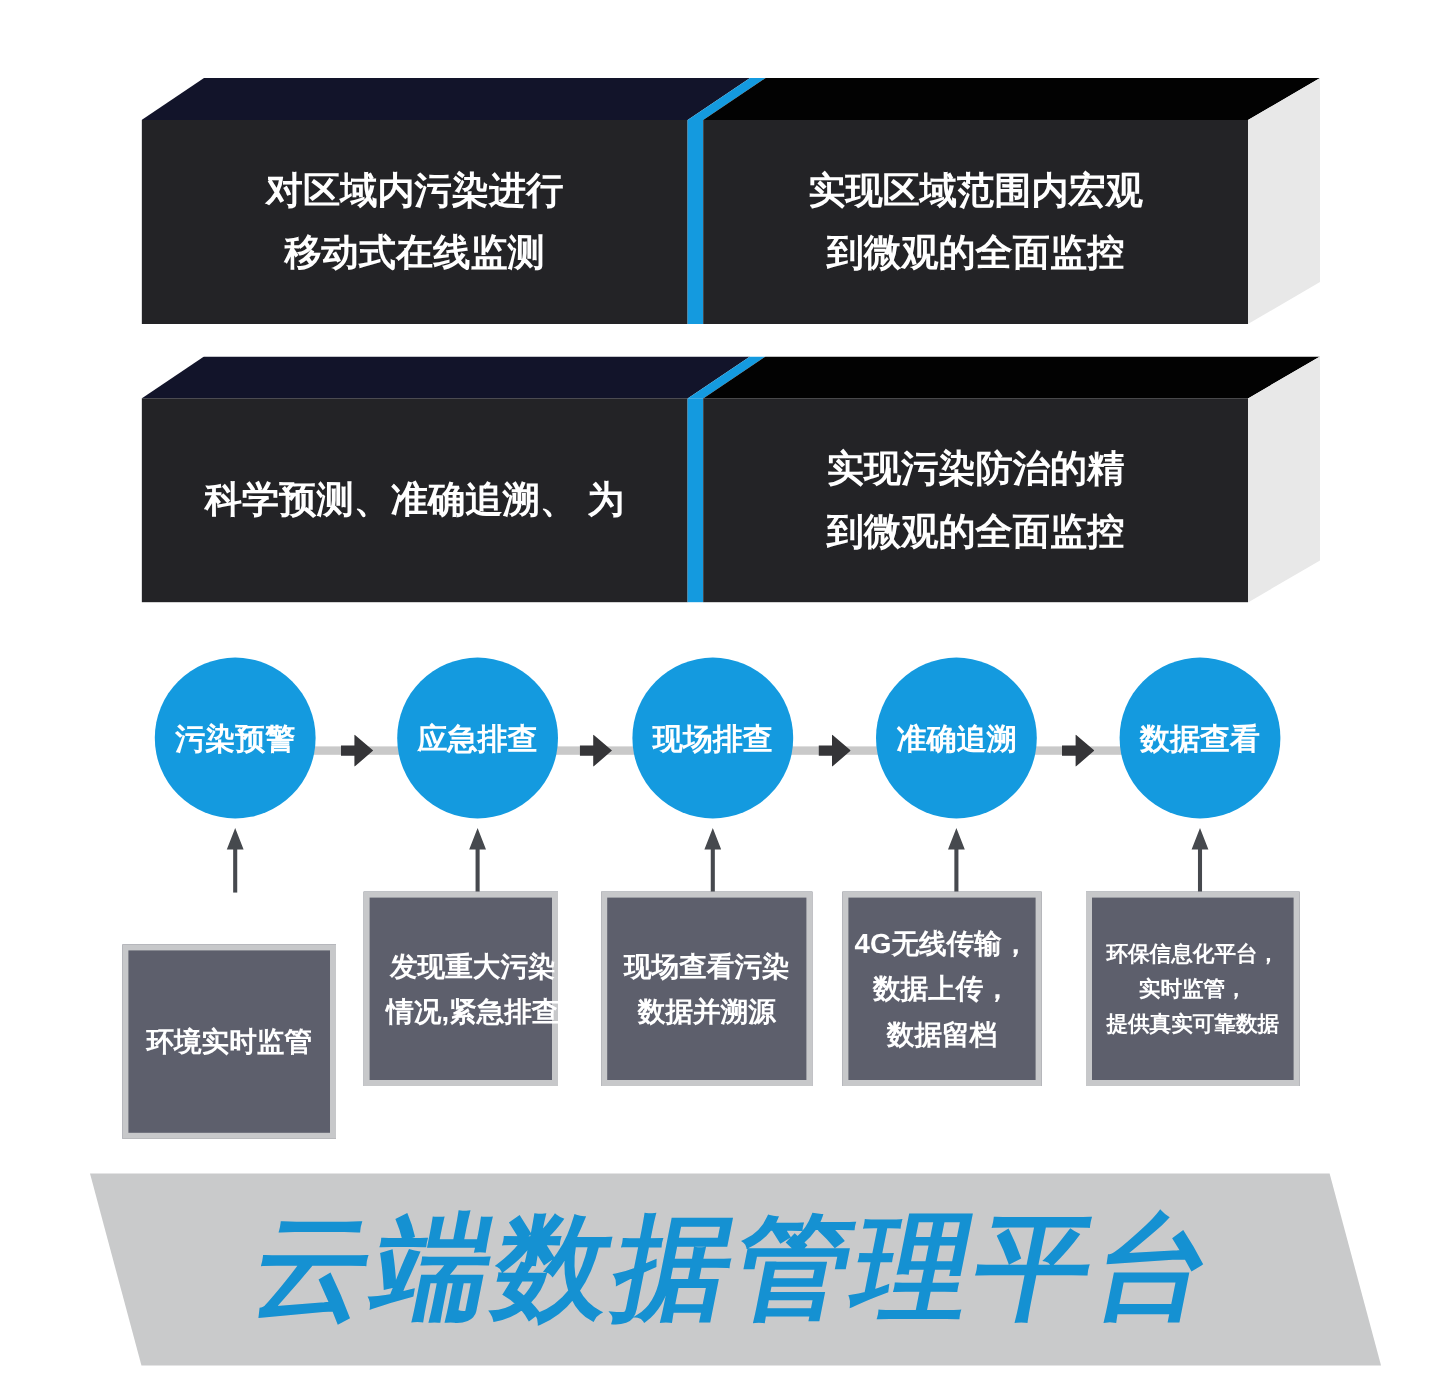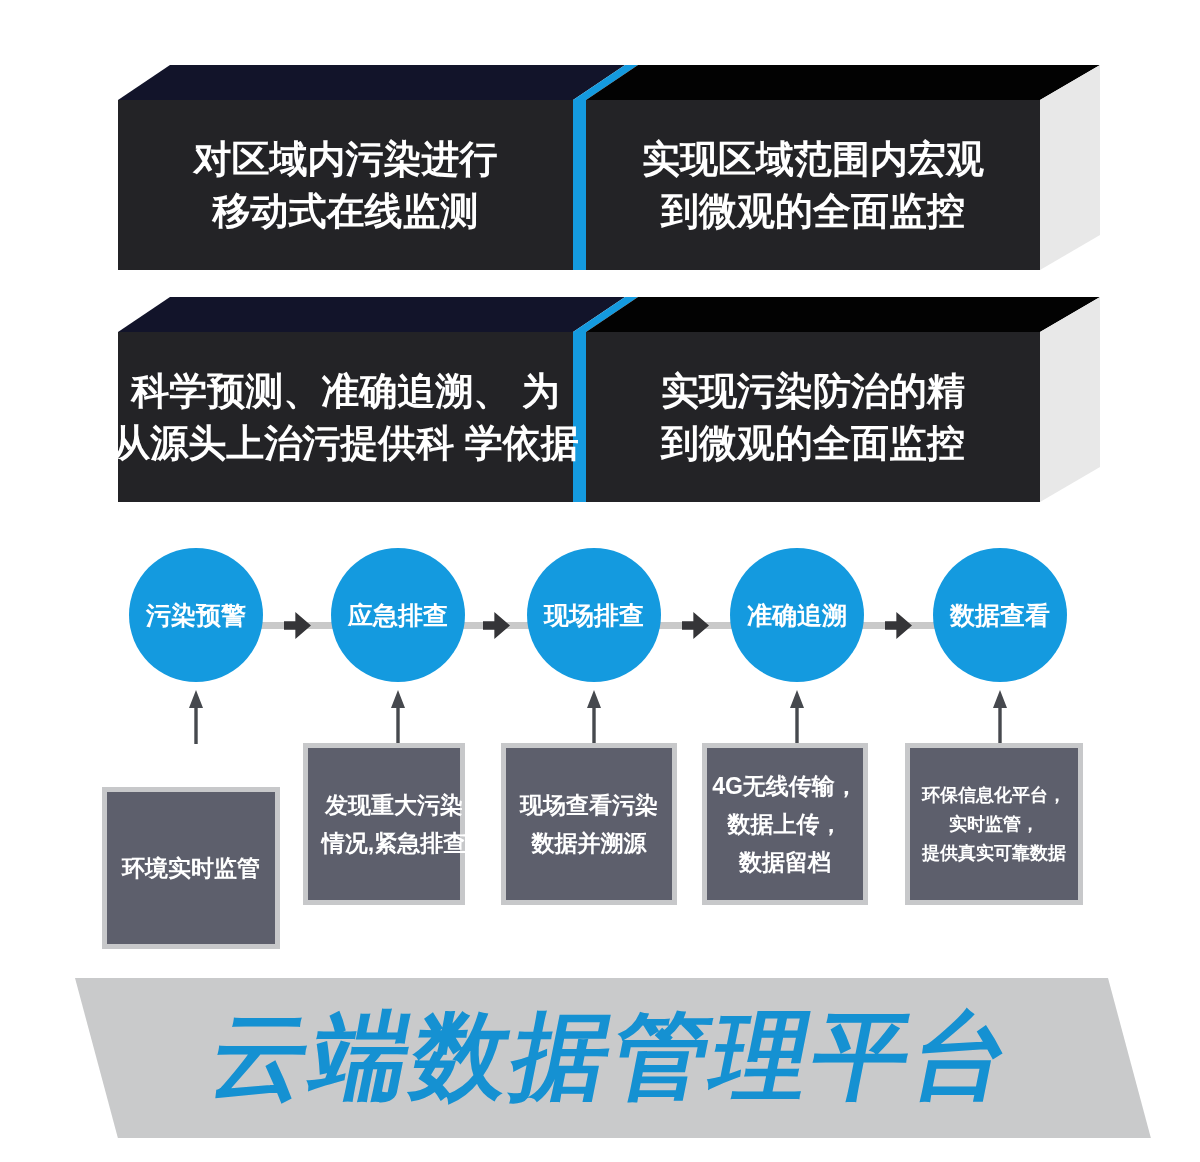--- a/index.html
+++ b/index.html
@@ -9,21 +9,21 @@
   }
 
   
   .bar { position:absolute; left:118px; width:982px; height:205px; }
   .bar-1 { top:65px; }
   .bar-2 { top:297px; }
   .bar svg { position:absolute; left:0; top:0; display:block; }
   .bar-text {
     position:absolute; top:35px; height:170px;
     display:flex; flex-direction:column; justify-content:center; align-items:center;
-    color:#ffffff; font-weight:bold; font-size:38px; line-height:52px;
+    color:#ffffff; font-weight:bold; font-size:31px; line-height:52px;
     text-align:center; white-space:pre;
   }
   .bar-text.left  { left:0;     width:455px; }
   .bar-text.right { left:468px; width:454px; }
 
   
   .connector { position:absolute; top:622px; height:7px; background:#C9C9C9; }
   .flow-arrow {
     position:absolute; top:612px; width:27px; height:27px; background:#353538;
     clip-path: polygon(0 34%, 42% 34%, 42% 0, 100% 50%, 42% 100%, 42% 66%, 0 66%);
@@ -86,21 +86,20 @@
       <polygon points="52,0 507,0 455,35 0,35" fill="#12142A"></polygon>
       <polygon points="507,0 520,0 468,35 455,35" fill="#149ADF"></polygon>
       <polygon points="520,0 982,0 922,35 468,35" fill="#020202"></polygon>
       <polygon points="922,35 982,0 982,170 922,205" fill="#E8E8E8"></polygon>
       <rect x="0" y="35" width="455" height="170" fill="#232326"></rect>
       <rect x="455" y="35" width="13" height="170" fill="#149ADF"></rect>
       <rect x="468" y="35" width="454" height="170" fill="#232326"></rect>
     </svg>
     <div class="bar-text left">
       <div class="line">科学预测、准确追溯、 为</div>
-      <div class="line">从源头上治污提供科 学依据</div>
     </div>
     <div class="bar-text right">
       <div class="line">实现污染防治的精</div>
       <div class="line">到微观的全面监控</div>
     </div>
   </div>
 
   <div class="connector" style="left:256px; width:82px;"></div>
   <div class="connector" style="left:458px; width:82px;"></div>
   <div class="connector" style="left:654px; width:82px;"></div>

